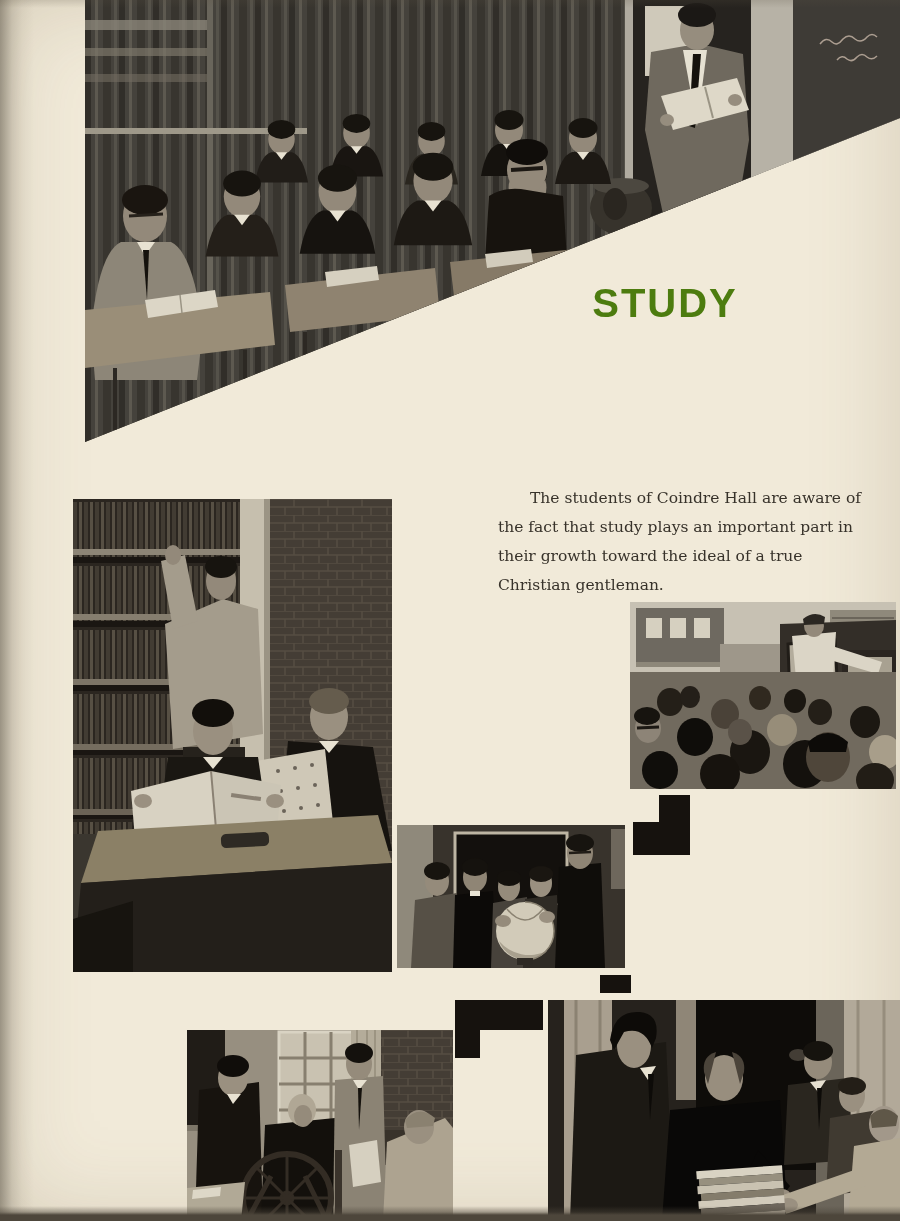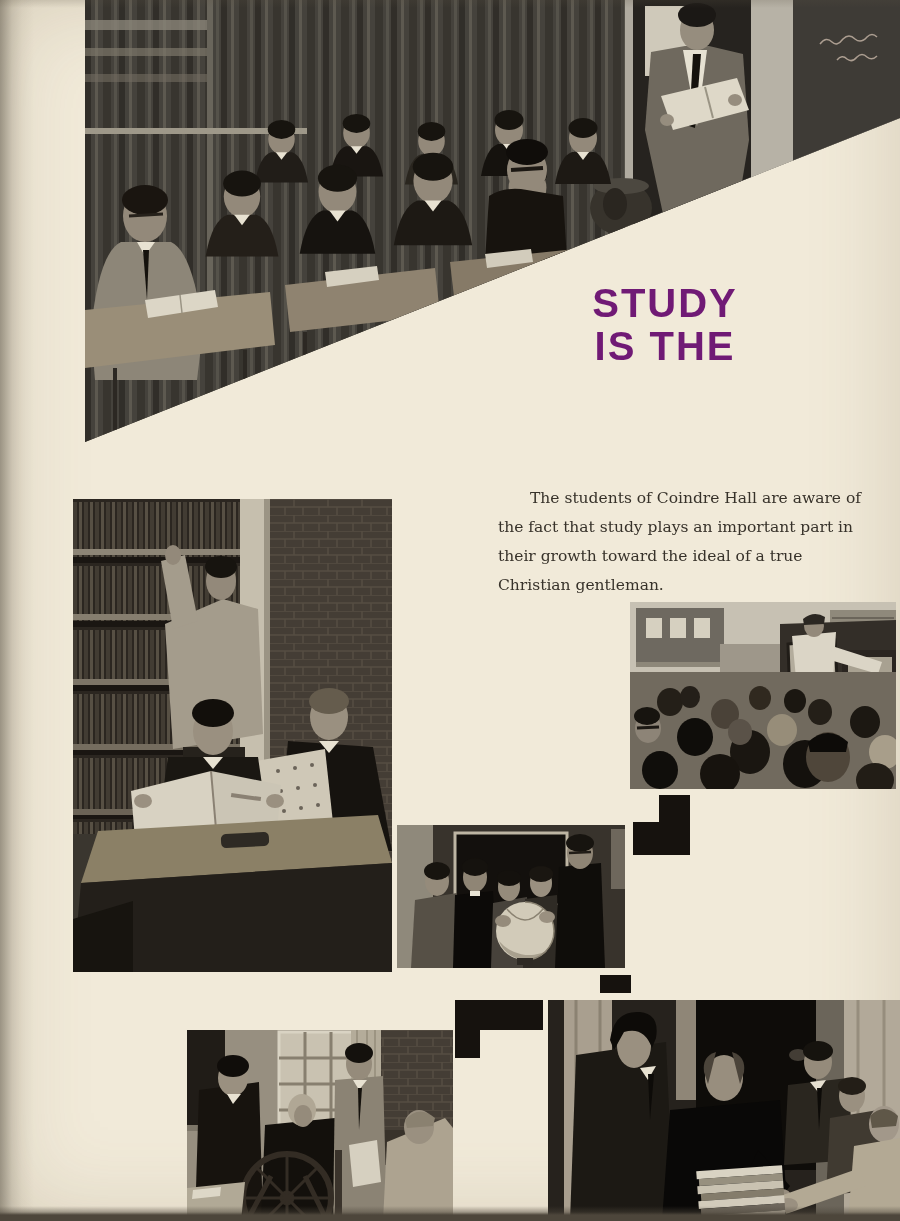--- a/index.html
+++ b/index.html
@@ -16,21 +16,21 @@
     clip-path:polygon(0 0,100% 0,100% 118px,0 442px);}
   .photo-library{left:73px;top:499px;width:319px;height:473px;}
   .photo-crowd{left:630px;top:602px;width:266px;height:187px;}
   .photo-globe{left:397px;top:825px;width:228px;height:143px;}
   .photo-wheel{left:187px;top:1030px;width:266px;height:191px;}
   .photo-books{left:548px;top:1000px;width:352px;height:221px;}
   
   .headline{
     position:absolute;left:465px;top:282px;width:400px;
     text-align:center;font-weight:bold;font-size:40px;line-height:43px;
-    letter-spacing:2px;color:#701a75;
+    letter-spacing:2px;color:#4d7c0f;
   }
   .headline span{display:block;}
   .intro{
     position:absolute;left:498px;top:484px;width:378px;
     font-family:"DejaVu Serif",serif;font-size:15.5px;line-height:29px;
     color:#37322a;text-indent:32px;
   }
   .caption{
     position:absolute;left:78px;top:976px;width:302px;
     font-family:"DejaVu Serif",serif;font-size:14.5px;line-height:19.5px;
@@ -149,21 +149,20 @@
         <path d="M95,295 L97,313" stroke="#9a9484" stroke-width="1.5"></path>
         <path d="M240,272 L292,266 L294,280 L242,287 Z" fill="#d6d0c0"></path>
         <path d="M400,254 L446,249 L448,262 L402,268 Z" fill="#d2ccbc"></path>
         <path d="M30,368 L30,430 M160,350 L160,420 M220,332 L220,400 M340,316 L340,380 M380,305 L380,370 M490,293 L490,350" stroke="#2c2823" stroke-width="4"></path>
       </g>
     </svg>
   </div>
 
   <div class="headline">
     <span>STUDY</span>
-    <span>IS THE</span>
   </div>
 
   <div class="intro">The students of Coindre Hall are aware of the fact that study plays an important part in their growth toward the ideal of a true Christian gentleman.</div>
 
   <div class="photo photo-library">
     <svg width="319" height="473" viewBox="0 0 319 473">
       <defs>
         <pattern id="spines" width="11" height="64" patternUnits="userSpaceOnUse">
           <rect width="11" height="64" fill="#2b2620"></rect>
           <rect x="0" width="4" height="58" y="3" fill="#423c33"></rect>

